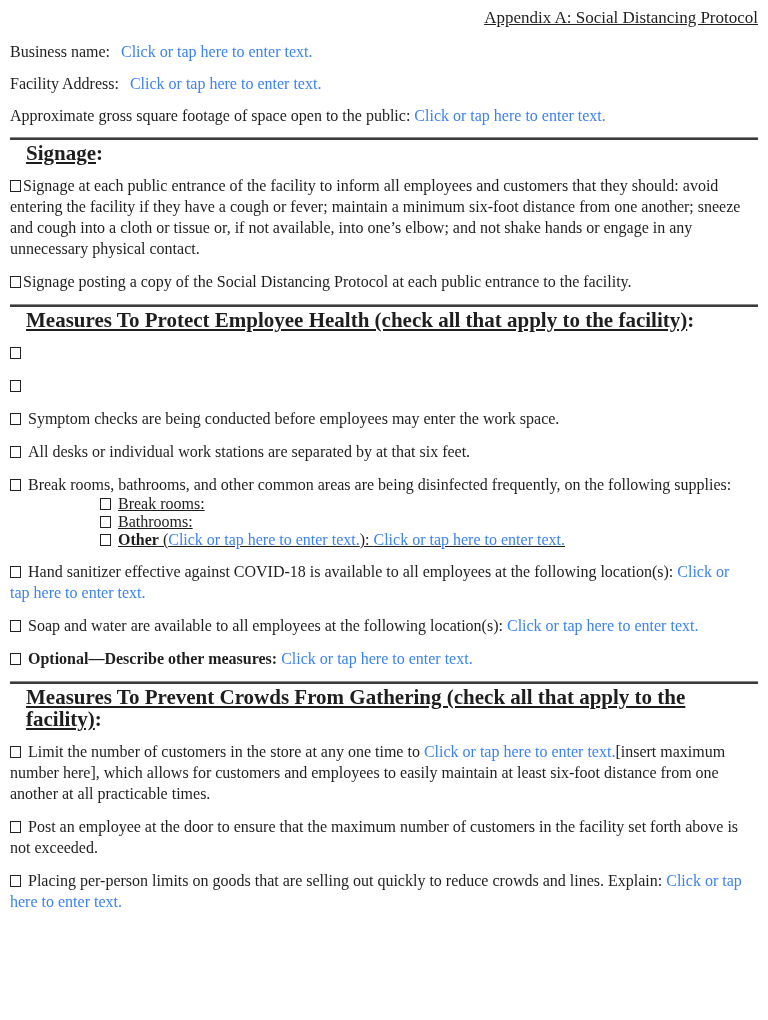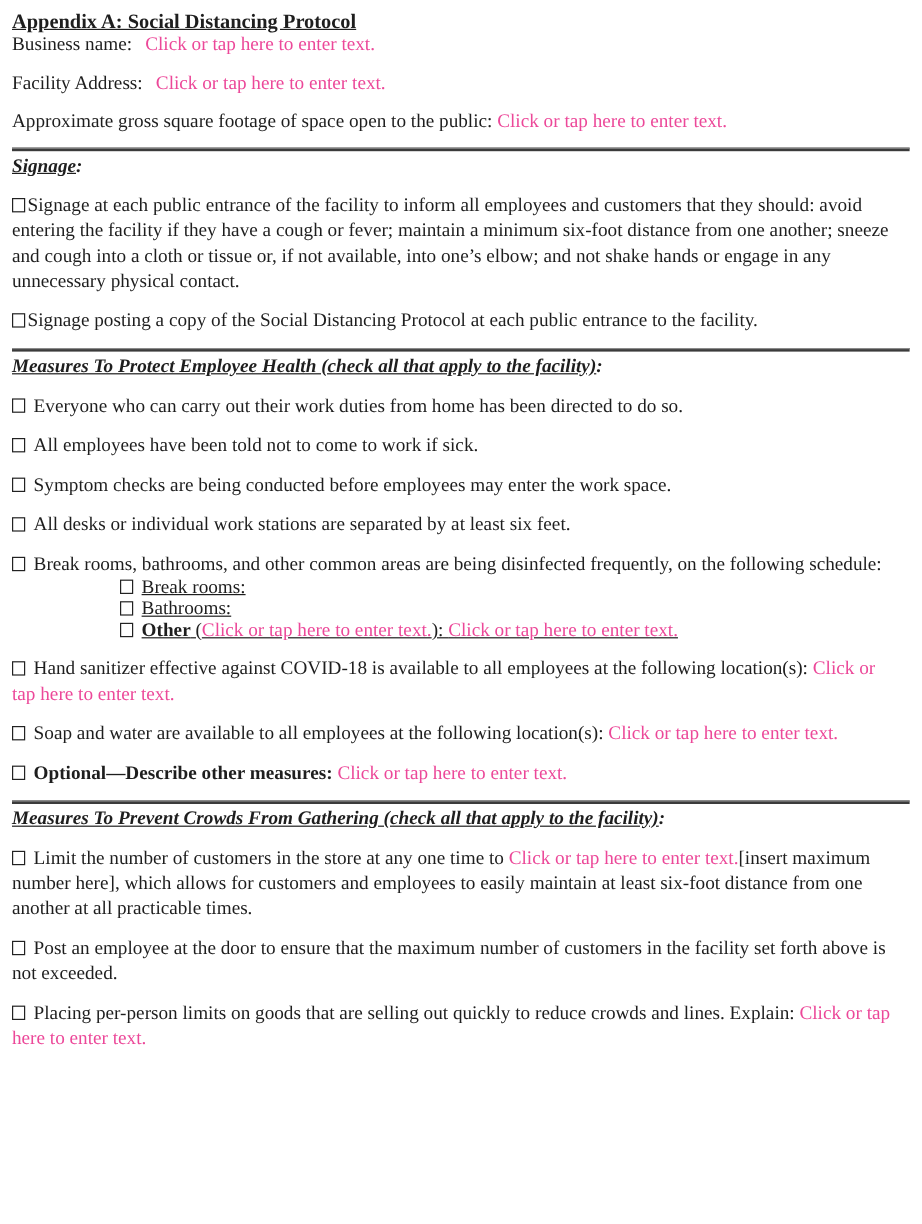--- a/index.html
+++ b/index.html
@@ -11,42 +11,41 @@
     background: #ffffff;
     color: #1e1e1e;
     font-family: "Liberation Serif", serif;
     font-size: 16px;
     line-height: 21px;
     padding: 8px 10px 0 10px;
   }
   .title {
     font-size: 17px;
     line-height: 19px;
-    font-weight: bold;
+    font-weight: normal;
     text-decoration: underline;
-    text-align: left;
-    margin: 0 0 0 0;
+    text-align: right;
+    margin: 0 0 14px 0;
   }
   .field { margin: 0 0 11px 0; }
   .field .ph { margin-left: 11px; }
   .field.snug .ph { margin-left: 4px; }
-  .ph { color: #ec4899; cursor: text; }
+  .ph { color: #3b82f6; cursor: text; }
   .notice { font-weight: bold; margin: 8px 0 0 0; }
   .rule {
     height: 3px;
     background: #3b3b3b;
     border-top: 1px solid #8a8a8a;
     margin: 10px 0 2px 0;
   }
   .section-heading {
-    font-size: 16px;
+    font-size: 21px;
     line-height: 22px;
     font-weight: bold;
-    font-style: italic;
-    margin: 0 0 11px 0;
+    margin: 0 0 11px 16px;
   }
   .section-heading .u { text-decoration: underline; }
   .item { margin: 0 12px 12px 0; }
   .item.no-gap-after { margin-bottom: 0; }
   .cb {
     display: inline-block;
     width: 11px;
     height: 12px;
     border: 1.5px solid #222222;
     background: #ffffff;
@@ -76,29 +75,29 @@
   <div class="rule"></div>
   <h2 class="section-heading"><span class="u">Signage</span><span>:</span></h2>
 
   <p class="item"><span class="cb tight"></span><span>Signage at each public entrance of the facility to inform all employees and customers that they should: avoid entering the facility if they have a cough or fever; maintain a minimum six-foot distance from one another; sneeze and cough into a cloth or tissue or, if not available, into one’s elbow; and not shake hands or engage in any unnecessary physical contact.</span></p>
 
   <p class="item"><span class="cb tight"></span><span>Signage posting a copy of the Social Distancing Protocol at each public entrance to the facility.</span></p>
 
   <div class="rule"></div>
   <h2 class="section-heading"><span class="u">Measures To Protect Employee Health (check all that apply to the facility)</span><span>:</span></h2>
 
-  <p class="item"><span class="cb"></span><span>Everyone who can carry out their work duties from home has been directed to do so.</span></p>
+  <p class="item"><span class="cb"></span></p>
 
-  <p class="item"><span class="cb"></span><span>All employees have been told not to come to work if sick.</span></p>
+  <p class="item"><span class="cb"></span></p>
 
   <p class="item"><span class="cb"></span><span>Symptom checks are being conducted before employees may enter the work space.</span></p>
 
-  <p class="item"><span class="cb"></span><span>All desks or individual work stations are separated by at least six feet.</span></p>
+  <p class="item"><span class="cb"></span><span>All desks or individual work stations are separated by at that six feet.</span></p>
 
-  <p class="item no-gap-after"><span class="cb"></span><span>Break rooms, bathrooms, and other common areas are being disinfected frequently, on the following schedule:</span></p>
+  <p class="item no-gap-after"><span class="cb"></span><span>Break rooms, bathrooms, and other common areas are being disinfected frequently, on the following supplies:</span></p>
 
   <div class="sublist">
     <div class="subitem"><span class="cb"></span><span>Break rooms:</span></div>
     <div class="subitem"><span class="cb"></span><span>Bathrooms:</span></div>
     <div class="subitem"><span class="cb"></span><span class="b">Other</span><span> (</span><span class="ph">Click or tap here to enter text.</span><span>): </span><span class="ph">Click or tap here to enter text.</span></div>
   </div>
 
 
   <p class="item"><span class="cb"></span><span>Hand sanitizer effective against COVID-18 is available to all employees at the following location(s): </span><span class="ph">Click or tap here to enter text.</span></p>
 

